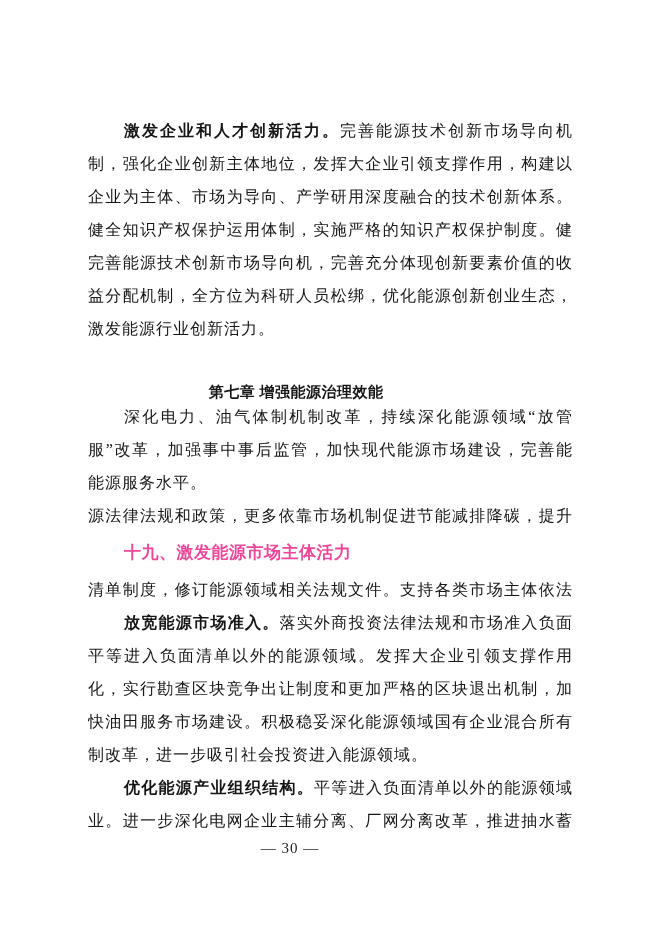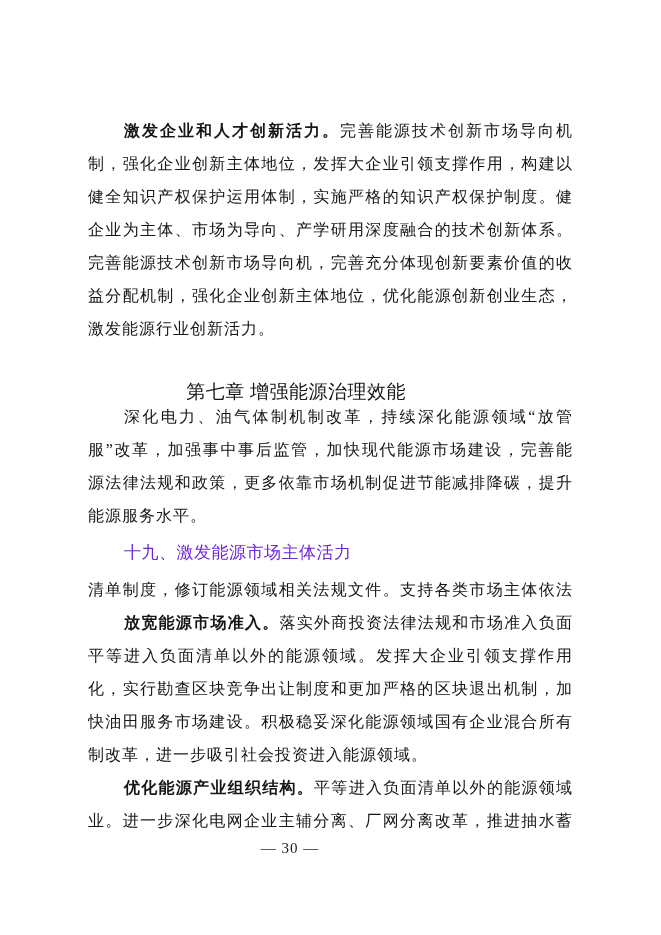--- a/index.html
+++ b/index.html
@@ -40,38 +40,38 @@
   }
   .lead {
     font-weight: bold;
   }
   .chapter-title {
     position: absolute;
     top: 378px;
     left: 0;
     width: 592px;
     text-align: center;
-    font-size: 19px;
-    font-weight: normal;
+    font-size: 15px;
+    font-weight: bold;
     line-height: 28px;
     letter-spacing: 0.5px;
     font-family: "Liberation Serif", "DejaVu Serif", serif;
   }
   .section-heading {
     position: absolute;
     top: 540px;
     left: 88px;
     width: 485px;
     font-size: 17px;
-    font-weight: normal;
+    font-weight: bold;
     line-height: 26px;
     letter-spacing: 0.5px;
     text-indent: 36px;
     font-family: "Liberation Sans", "DejaVu Sans", sans-serif;
-    color: #6d28d9;
+    color: #ec4899;
   }
   .page-number {
     position: absolute;
     top: 838px;
     left: 0;
     width: 580px;
     text-align: center;
     font-size: 15px;
     line-height: 20px;
     letter-spacing: 1px;
@@ -79,34 +79,34 @@
   }
 </style>
 </head>
 <body>
 
 <div class="page">
 
   <div class="block" style="top:114px">
     <div class="line first"><span class="lead">激发企业和人才创新活力。</span><span>完善能源技术创新市场导向机</span></div>
     <div class="line">制，强化企业创新主体地位，发挥大企业引领支撑作用，构建以</div>
+    <div class="line">企业为主体、市场为导向、产学研用深度融合的技术创新体系。</div>
     <div class="line">健全知识产权保护运用体制，实施严格的知识产权保护制度。健</div>
-    <div class="line">企业为主体、市场为导向、产学研用深度融合的技术创新体系。</div>
     <div class="line">完善能源技术创新市场导向机，完善充分体现创新要素价值的收</div>
-    <div class="line">益分配机制，强化企业创新主体地位，优化能源创新创业生态，</div>
+    <div class="line">益分配机制，全方位为科研人员松绑，优化能源创新创业生态，</div>
     <div class="line last">激发能源行业创新活力。</div>
   </div>
 
   <div class="chapter-title">第七章 增强能源治理效能</div>
 
   <div class="block" style="top:400px">
     <div class="line first">深化电力、油气体制机制改革，持续深化能源领域“放管</div>
     <div class="line">服”改革，加强事中事后监管，加快现代能源市场建设，完善能</div>
+    <div class="line last">能源服务水平。</div>
     <div class="line">源法律法规和政策，更多依靠市场机制促进节能减排降碳，提升</div>
-    <div class="line last">能源服务水平。</div>
   </div>
 
   <div class="section-heading">十九、激发能源市场主体活力</div>
 
   <div class="block" style="top:573px">
     <div class="line">清单制度，修订能源领域相关法规文件。支持各类市场主体依法</div>
     <div class="line first"><span class="lead">放宽能源市场准入。</span><span>落实外商投资法律法规和市场准入负面</span></div>
     <div class="line">平等进入负面清单以外的能源领域。发挥大企业引领支撑作用</div>
     <div class="line">化，实行勘查区块竞争出让制度和更加严格的区块退出机制，加</div>
     <div class="line">快油田服务市场建设。积极稳妥深化能源领域国有企业混合所有</div>

